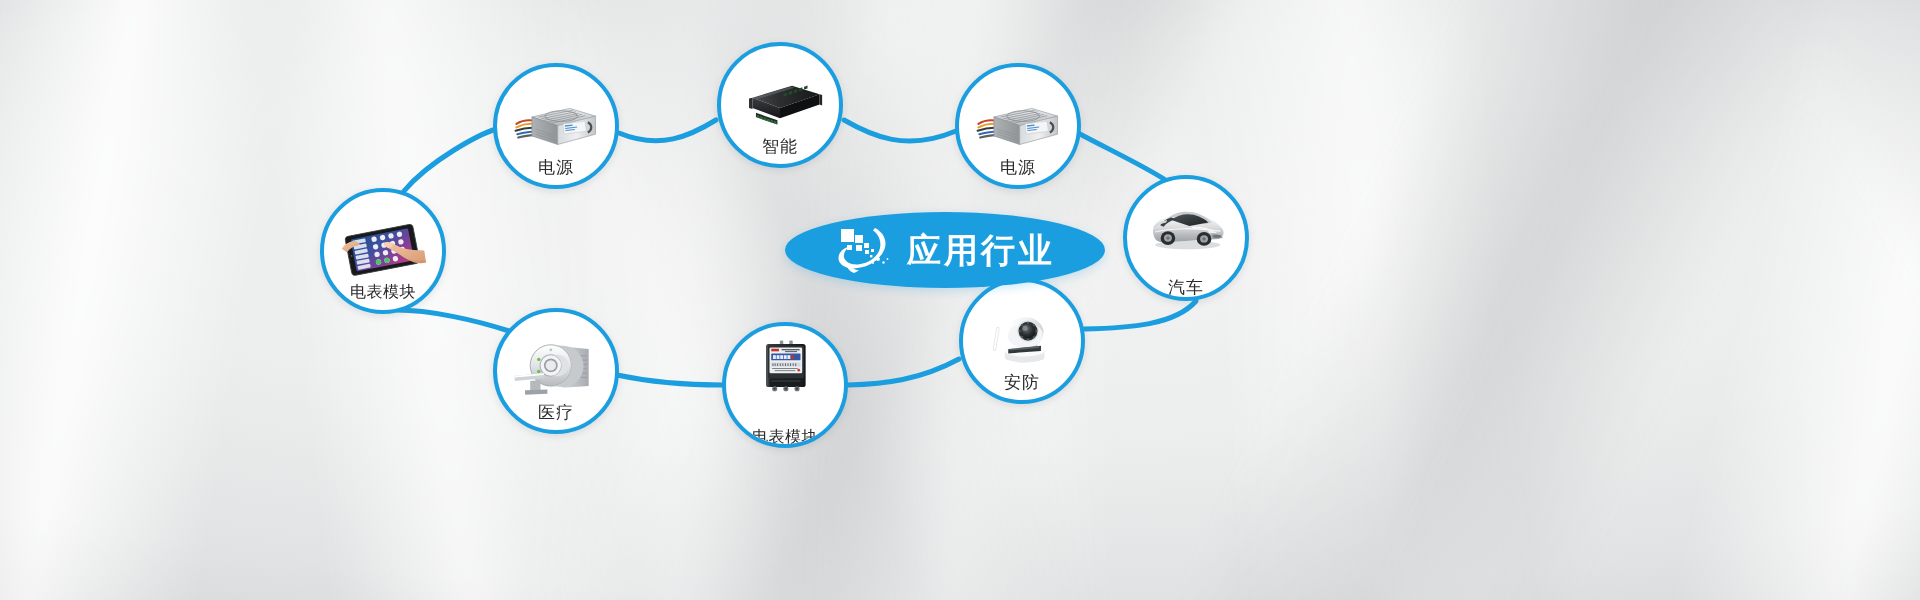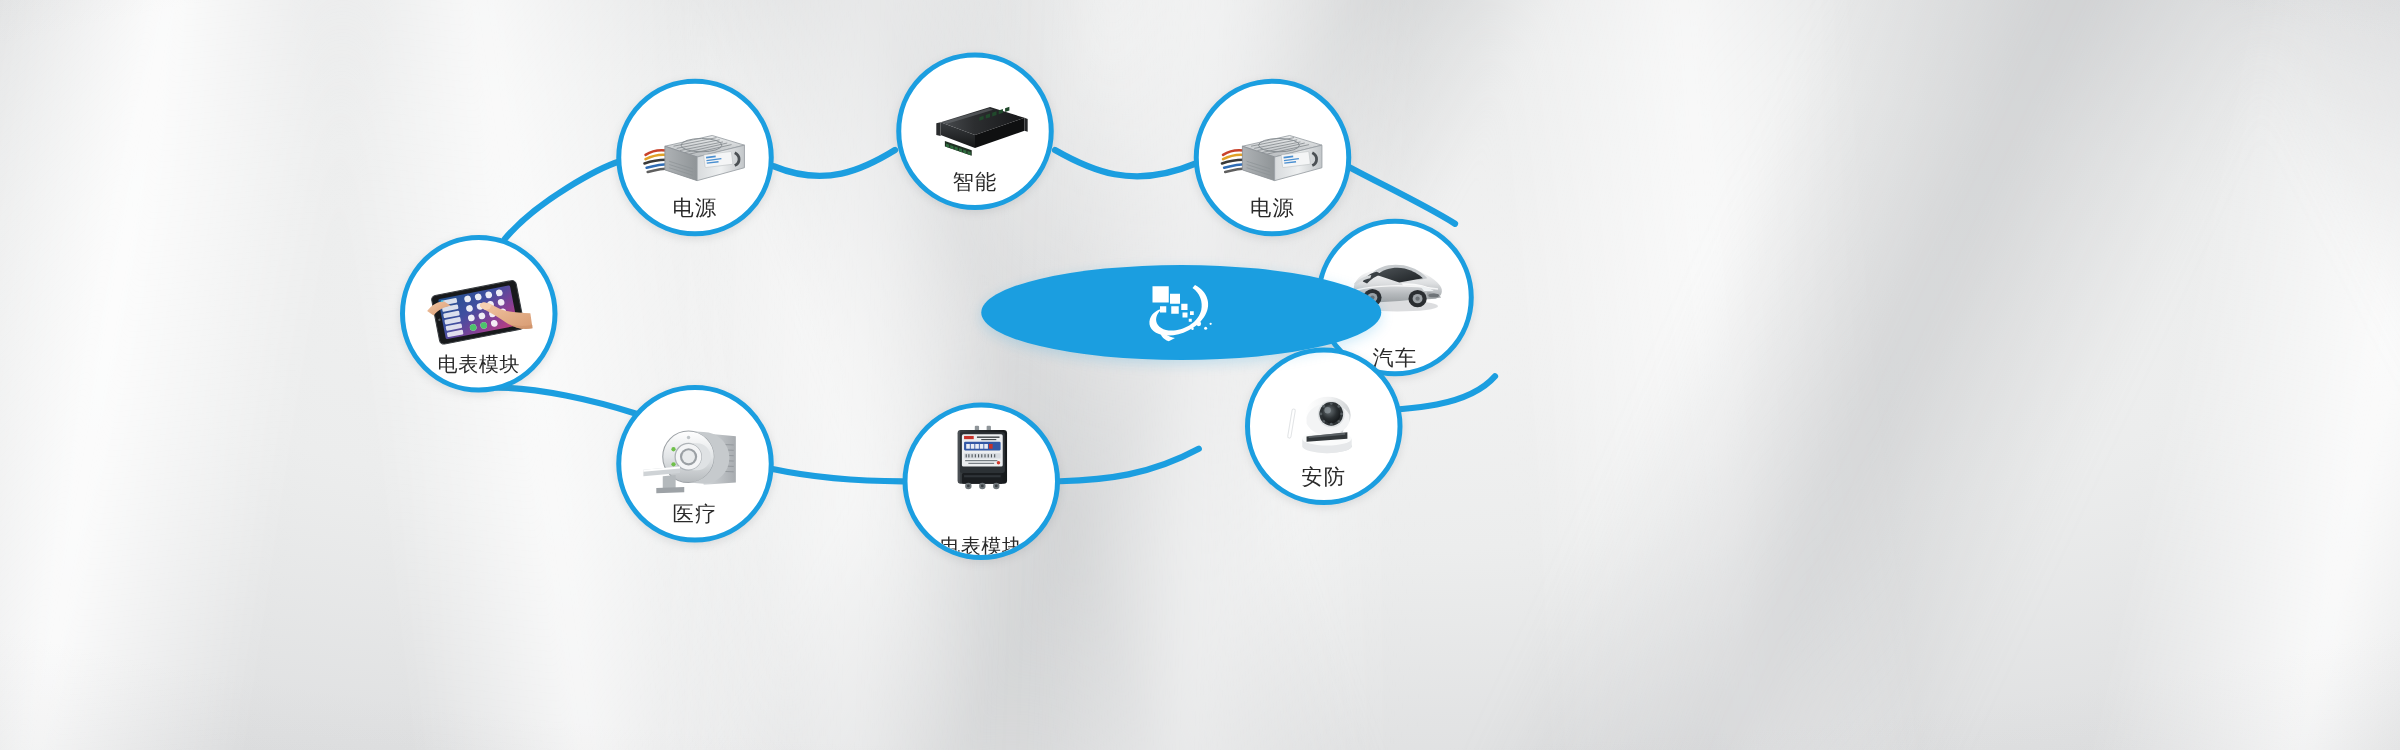--- a/index.html
+++ b/index.html
@@ -273,21 +273,21 @@
           <g stroke="#8a9094" stroke-width=".6">
             <path d="M26,42 L48,49"></path>
               <path d="M26,45 L48,52"></path>
               <path d="M26,48 L48,55"></path>
           </g>
         </svg>
       </div>
       <div class="nlabel">电源</div>
     </div>
 
-    <div class="node" style="left:1116px;top:238px;gap:17px;">
+    <div class="node" style="left:1186px;top:238px;gap:17px;">
       <div class="thumb">
         <svg viewBox="0 0 100 70">
           <defs>
             <linearGradient id="carBody" x1="0" y1="0" x2="0" y2="1">
               <stop offset="0" stop-color="#fdfdfd"></stop>
                 <stop offset=".45" stop-color="#dcdee0"></stop>
               <stop offset=".75" stop-color="#b5b9bc"></stop>
                 <stop offset="1" stop-color="#9ba0a3"></stop>
             </linearGradient>
             <linearGradient id="carGlass" x1="0" y1="0" x2="1" y2="1">
@@ -325,21 +325,21 @@
             <ellipse cx="71" cy="50" rx="4.6" ry="4.3" fill="#9ea3a7"></ellipse>
             <ellipse cx="71" cy="50" rx="2" ry="1.9" fill="#6c7175"></ellipse>
           </g>
 
           <path d="M12,36 C16,32 22,29 28,28 L27,31 C21,32 16,35 13,38 Z" fill="#d6d9db"></path>
         </svg>
       </div>
       <div class="nlabel">汽车</div>
     </div>
 
-    <div class="node" style="left:1059px;top:341px;">
+    <div class="node" style="left:1022px;top:341px;">
       <div class="thumb">
         <svg viewBox="0 0 100 70">
           <defs>
             <linearGradient id="camBody" x1="0" y1="0" x2="1" y2="0">
               <stop offset="0" stop-color="#ffffff"></stop>
                 <stop offset=".55" stop-color="#f0f1f2"></stop>
                 <stop offset="1" stop-color="#cfd2d4"></stop>
             </linearGradient>
             <radialGradient id="lensG" cx=".38" cy=".34" r=".75">
               <stop offset="0" stop-color="#6a7276"></stop>
@@ -593,16 +593,17 @@
 
             <path d="M11,38 C14,42.6 19,45.6 24,46.4 L19,49 C14.4,47.6 11.4,43.4 11,38 Z"></path>
 
             <circle cx="43" cy="35" r="1.9"></circle>
             <circle cx="48.5" cy="38.5" r="1.2"></circle>
             <circle cx="52.5" cy="35" r=".9"></circle>
             <circle cx="38" cy="39" r="1"></circle>
           </g>
         </svg>
       </span>
+      <span class="btext">应用行业</span>
     </div>
 
   </div>
 </div>
 
 </body></html>

